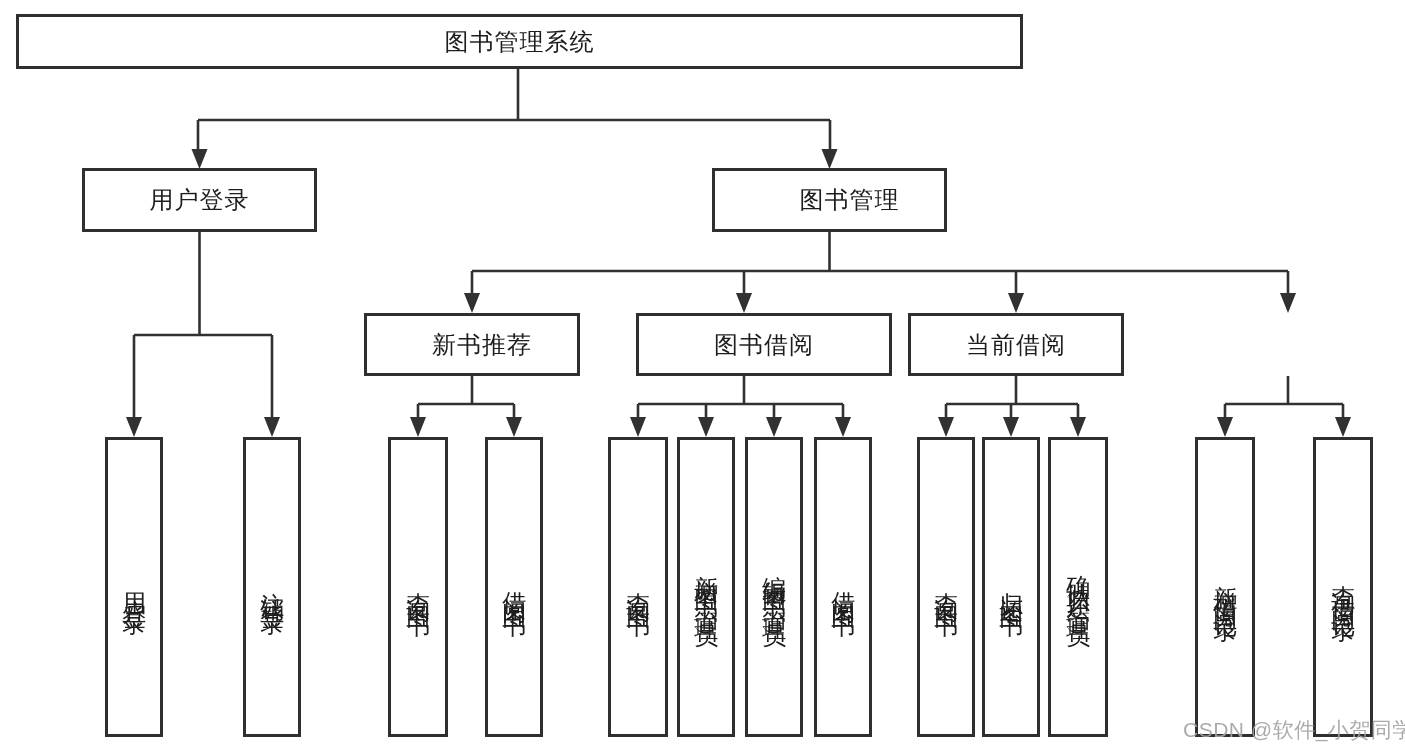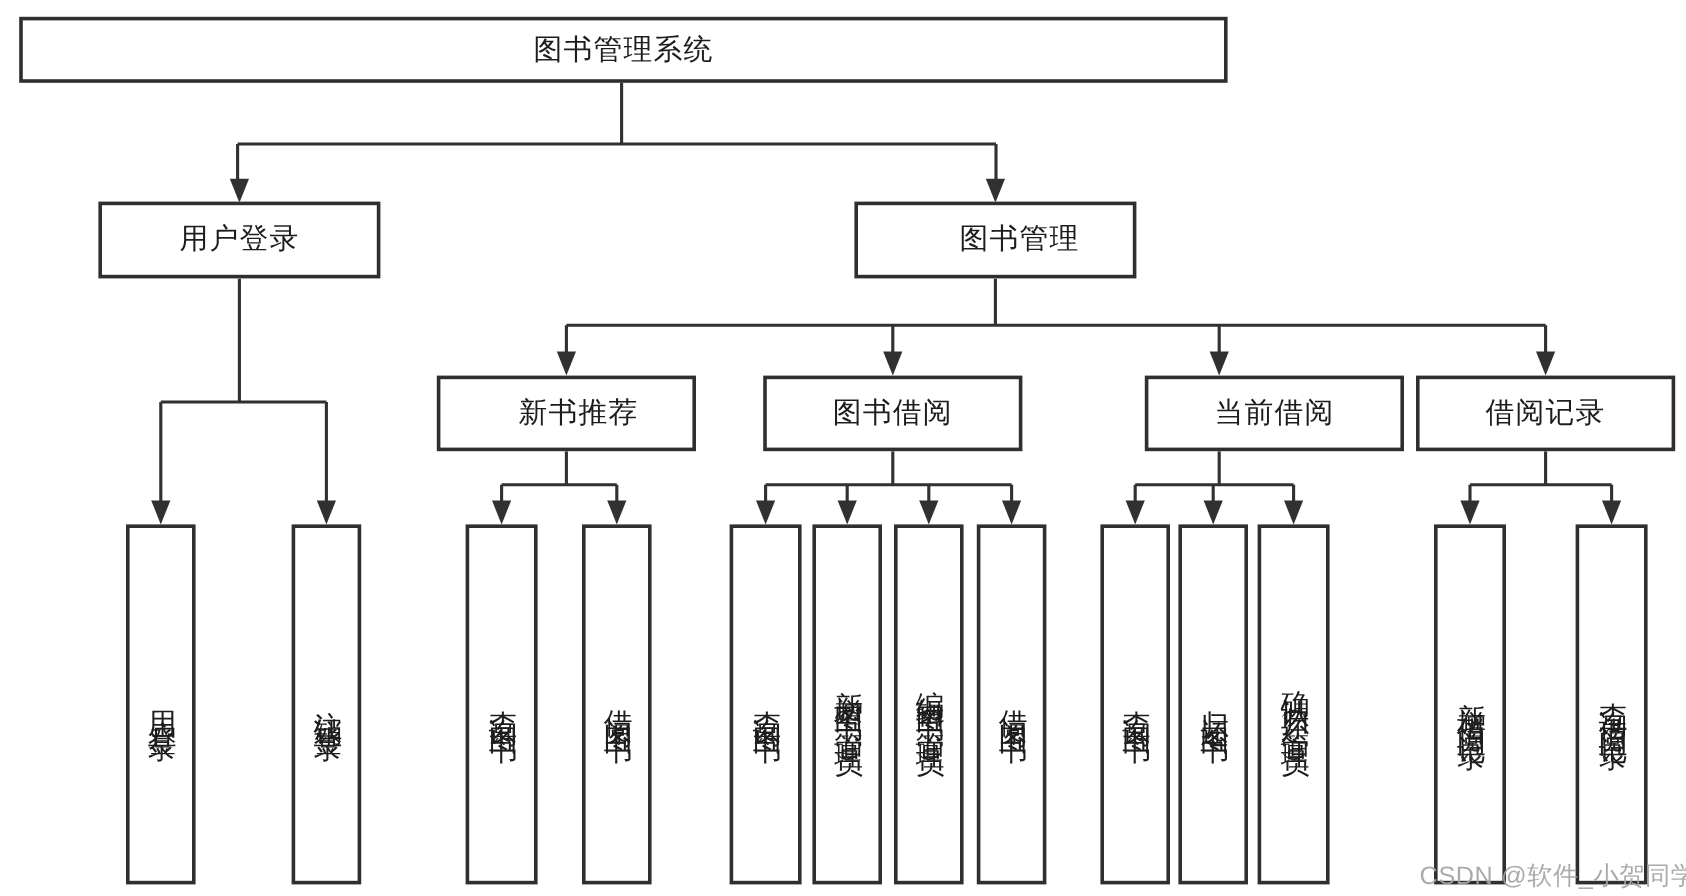--- a/index.html
+++ b/index.html
@@ -46,22 +46,22 @@
     white-space: normal;
     line-height: 1.1;
   }
   
   .n-root   { left: 16px;   top: 14px;  width: 1007px; height: 55px; }
   
   .n-login  { left: 82px;   top: 168px; width: 235px;  height: 64px; }
   .n-mgmt   { left: 712px;  top: 168px; width: 235px;  height: 64px; padding-left: 40px; }
   
   .n-rec    { left: 364px;  top: 313px; width: 216px;  height: 63px; padding-left: 20px; }
-  .n-borrow { left: 636px;  top: 313px; width: 216px;  height: 63px; }
-  .n-cur    { left: 908px;  top: 313px; width: 216px;  height: 63px; margin-left: 46px; }
+  .n-borrow { left: 636px;  top: 313px; width: 256px;  height: 63px; }
+  .n-cur    { left: 908px;  top: 313px; width: 216px;  height: 63px; }
   .n-rcd    { left: 1180px; top: 313px; width: 216px;  height: 63px; }
   
   .lf       { top: 437px; height: 300px; width: 58px; }
   .lf1  { left: 105px; }
   .lf2  { left: 243px; }
   .lf3  { left: 388px; width: 60px; }
   .lf4  { left: 485px; }
   .lf5  { left: 608px; width: 60px; }
   .lf6  { left: 677px; }
   .lf7  { left: 745px; }
@@ -140,23 +140,20 @@
 
   <div class="node n-rec">
     <span class="lbl">新书推荐</span>
   </div>
   <div class="node n-borrow">
     <span class="lbl">图书借阅</span>
   </div>
   <div class="node n-cur">
     <span class="lbl">当前借阅</span>
   </div>
-  <div class="node n-rcd">
-    <span class="lbl">借阅记录</span>
-  </div>
 
   <div class="node vnode lf lf1">
     <span class="lbl">用户登录</span>
   </div>
   <div class="node vnode lf lf2">
     <span class="lbl">注销登录</span>
   </div>
   <div class="node vnode lf lf3">
     <span class="lbl">查询图书</span>
   </div>

